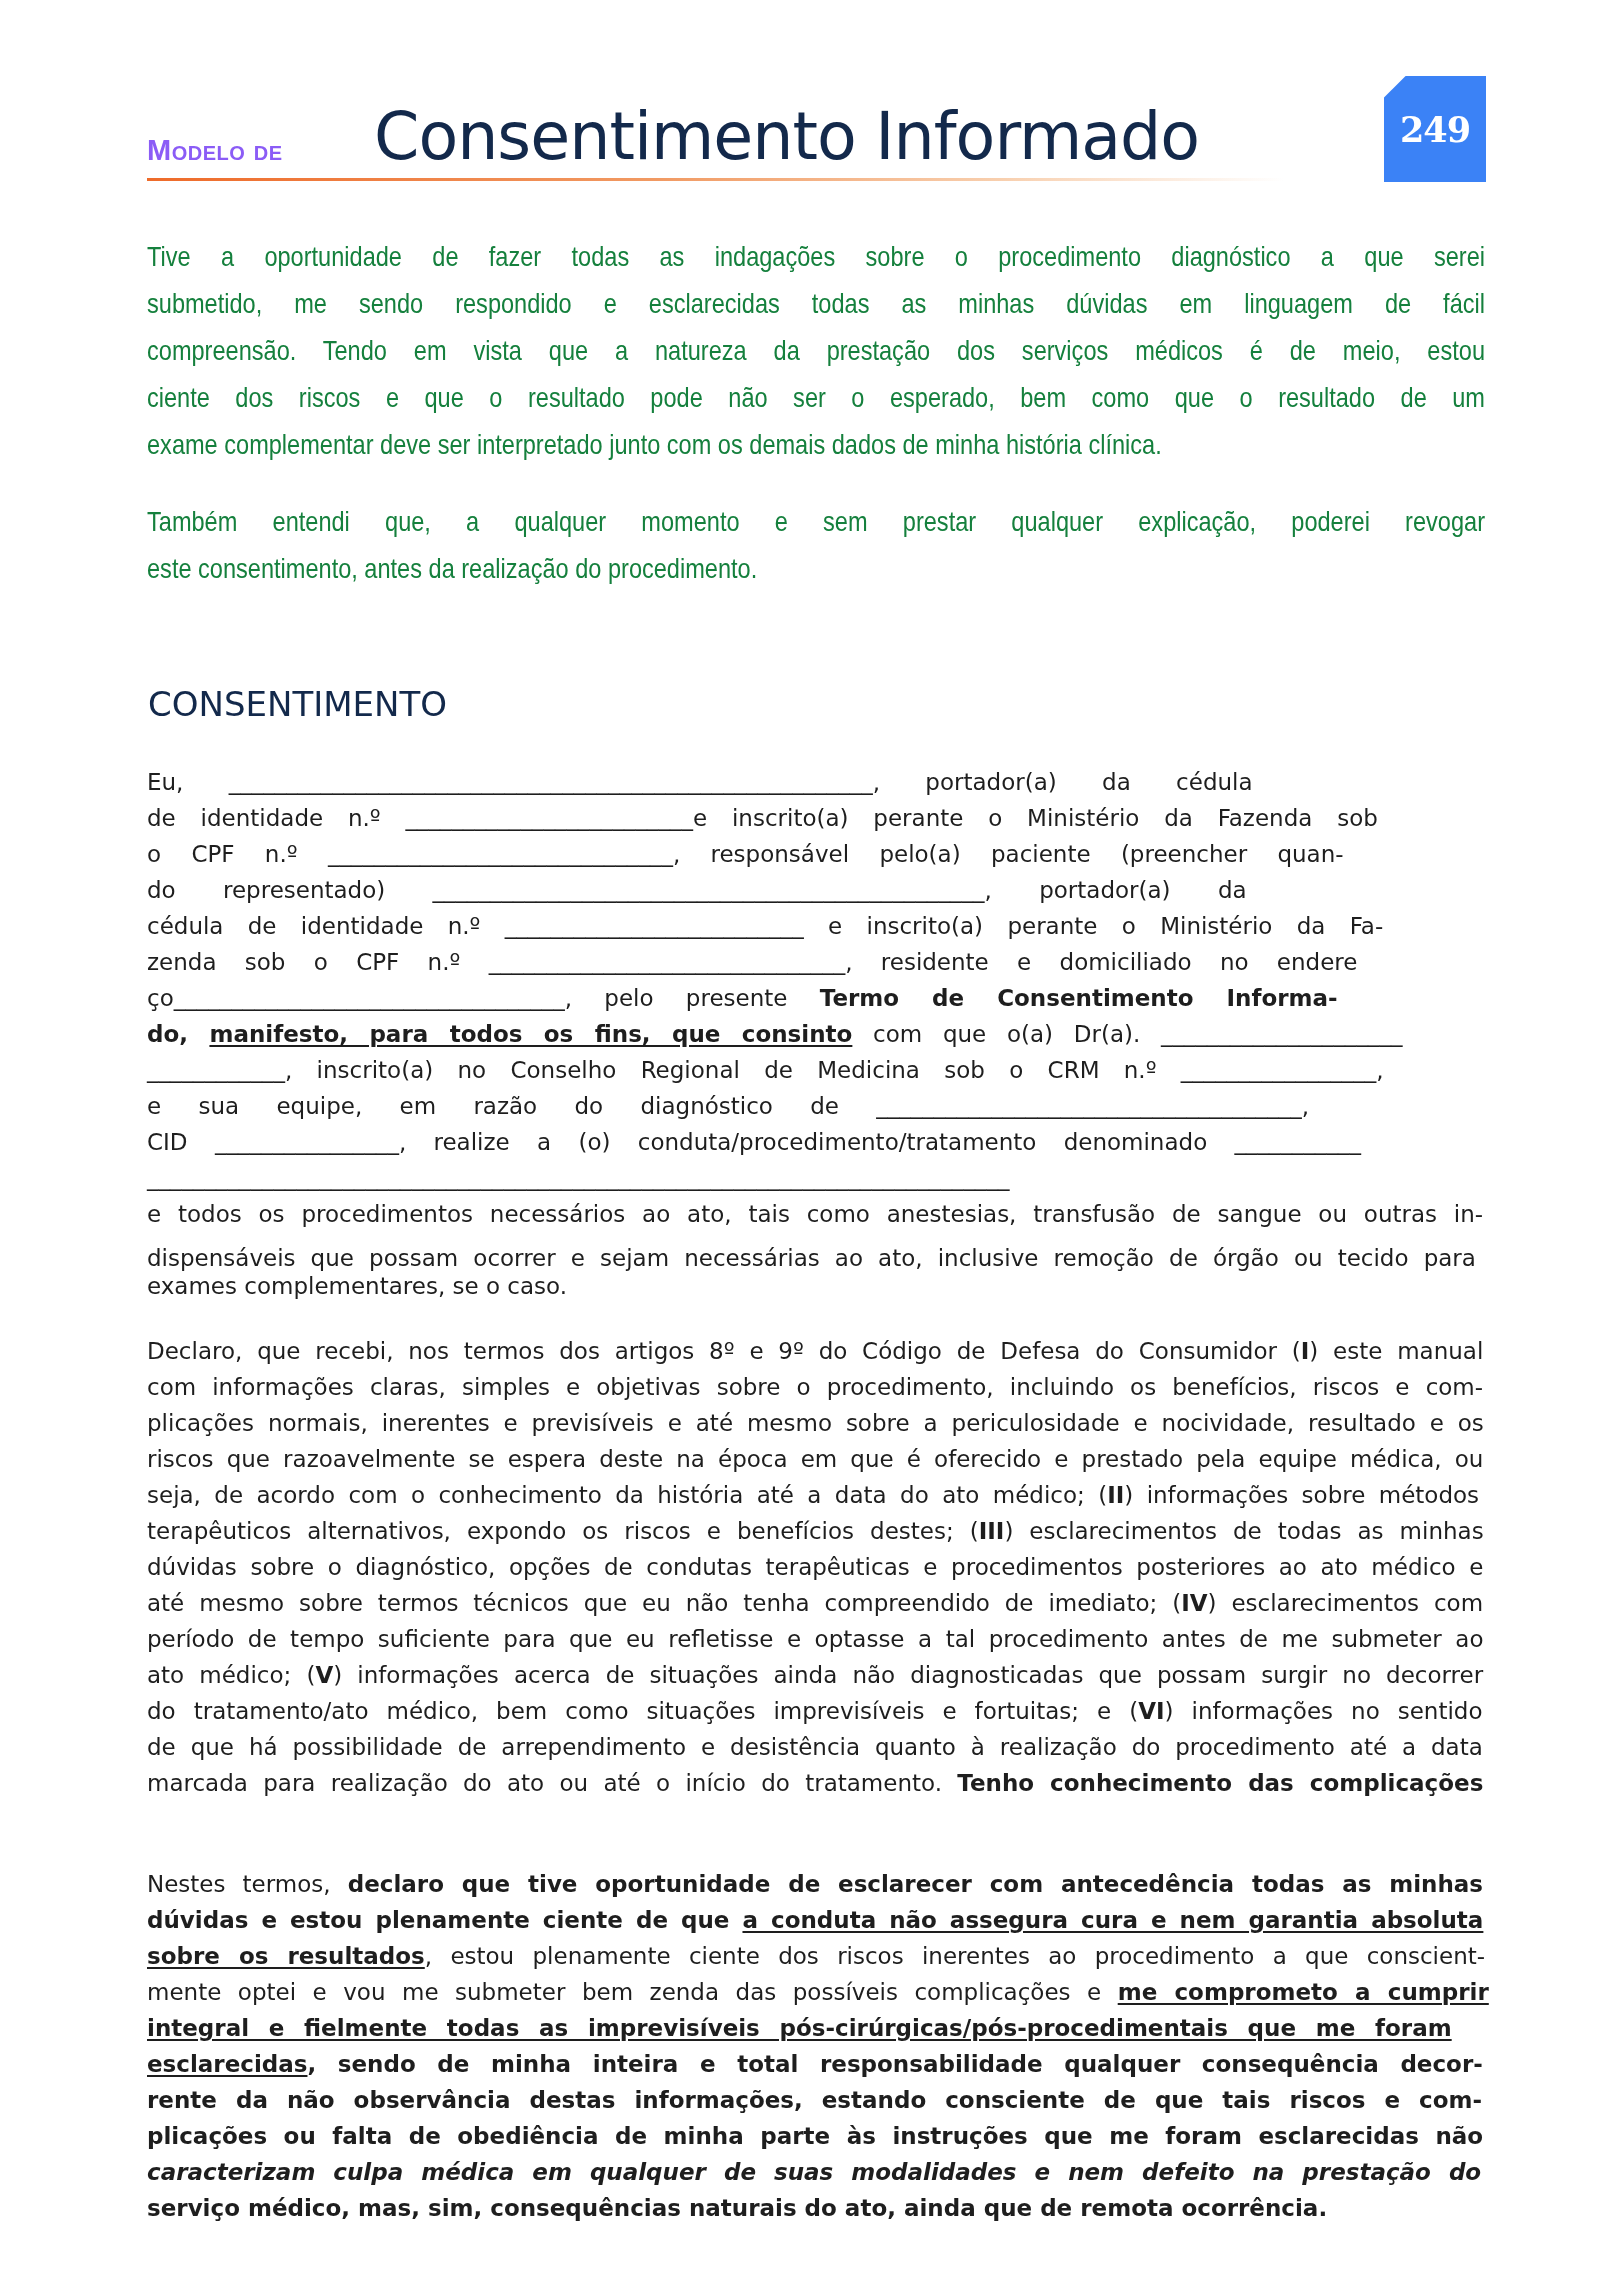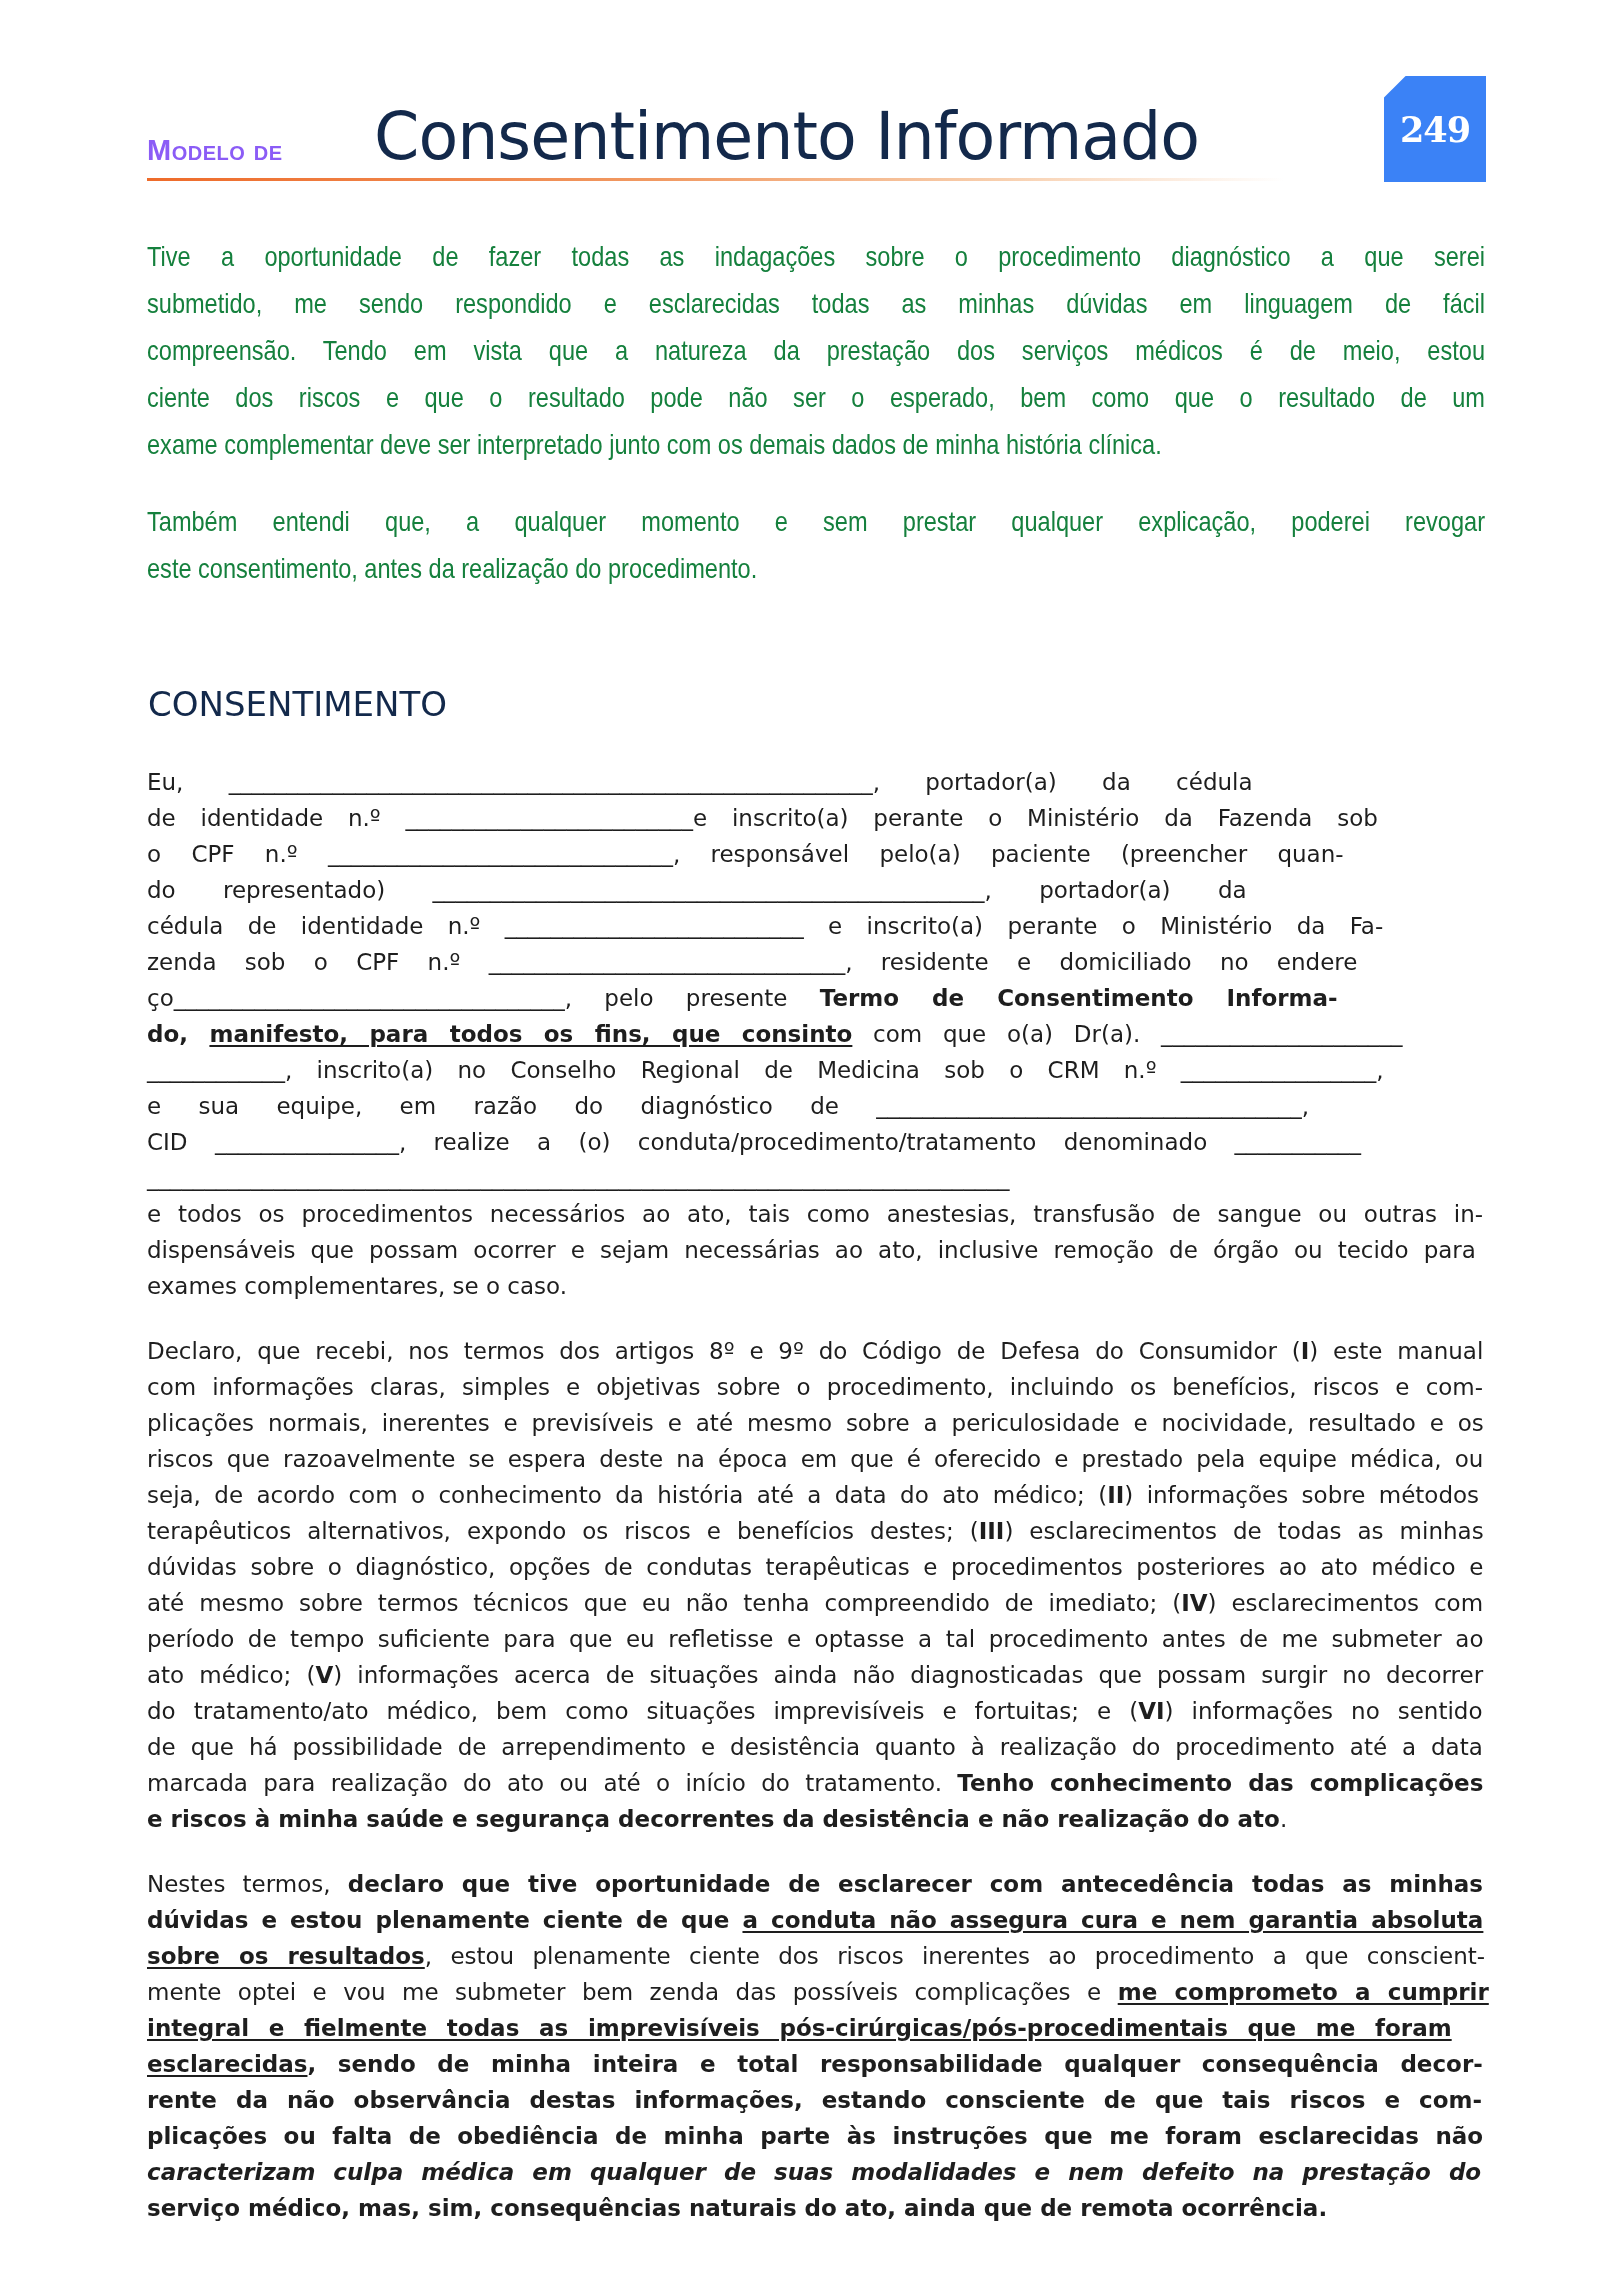--- a/index.html
+++ b/index.html
@@ -95,39 +95,38 @@
   <div class="line" style="overflow: visible;"><span style="display: inline-block; white-space: nowrap; word-spacing: 30px;">
     <span>e sua equipe, em razão do diagnóstico de </span><span class="blank">_____________________________________</span><span>,</span>
   </span></div>
   <div class="line" style="overflow: visible;"><span style="display: inline-block; white-space: nowrap; word-spacing: 20px;">
     <span>CID </span><span class="blank">________________</span><span>, realize a (o) conduta/procedimento/tratamento denominado </span><span class="blank">___________</span>
   </span></div>
   <div class="line" style="overflow: visible;"><span style="display: inline-block; white-space: nowrap; word-spacing: 79px;">
     <span class="blank">___________________________________________________________________________</span>
   </span></div>
   <div class="line" style="overflow: visible;"><span style="display: inline-block; white-space: nowrap; word-spacing: 9.5px;">e todos os procedimentos necessários ao ato, tais como anestesias, transfusão de sangue ou outras in-</span></div>
-  <div class="line" style="overflow: visible;"><span style="display: inline-block; white-space: nowrap; word-spacing: 7.8px;">dispensáveis  que possam ocorrer e sejam necessárias ao ato, inclusive remoção de órgão ou tecido para</span></div>
+  <div class="line" style="overflow: visible;"><span style="display: inline-block; white-space: nowrap; word-spacing: 7.8px; margin-top: 8px;">dispensáveis  que possam ocorrer e sejam necessárias ao ato, inclusive remoção de órgão ou tecido para</span></div>
   <div class="line last" style="overflow: visible;"><span style="display: inline-block; white-space: nowrap;">exames complementares, se o caso.</span></div>
 </div>
 
 <div class="consent" style="top:1333px;" id="declaro-para">
     <div class="line" style="overflow: visible;"><span style="display: inline-block; white-space: nowrap; word-spacing: 7.5px;"><span>Declaro, que recebi, nos termos dos artigos 8º e 9º do Código de Defesa do Consumidor (</span><span style="font-weight: bold;">I</span><span>) este manual</span></span></div>
     <div class="line" style="overflow: visible;"><span style="display: inline-block; white-space: nowrap; word-spacing: 8.8px;"><span>com informações claras, simples e objetivas sobre o procedimento, incluindo os benefícios, riscos e com-</span></span></div>
     <div class="line" style="overflow: visible;"><span style="display: inline-block; white-space: nowrap; word-spacing: 6.6px;"><span>plicações normais, inerentes e previsíveis e até mesmo sobre a periculosidade e nocividade, resultado e os</span></span></div>
     <div class="line" style="overflow: visible;"><span style="display: inline-block; white-space: nowrap; word-spacing: 5.8px;"><span>riscos que razoavelmente se espera deste na época em que é oferecido e prestado pela equipe médica, ou</span></span></div>
     <div class="line" style="overflow: visible;"><span style="display: inline-block; white-space: nowrap; word-spacing: 6.1px;"><span>seja, de acordo com o conhecimento da história até a data do ato médico; (</span><span style="font-weight: bold;">II</span><span>) informações  sobre métodos</span></span></div>
     <div class="line" style="overflow: visible;"><span style="display: inline-block; white-space: nowrap; word-spacing: 8.7px;"><span>terapêuticos alternativos, expondo os riscos e benefícios destes; (</span><span style="font-weight: bold;">III</span><span>) esclarecimentos de todas as minhas</span></span></div>
     <div class="line" style="overflow: visible;"><span style="display: inline-block; white-space: nowrap; word-spacing: 6.3px;"><span>dúvidas sobre o diagnóstico, opções de condutas terapêuticas e procedimentos posteriores ao ato médico e</span></span></div>
     <div class="line" style="overflow: visible;"><span style="display: inline-block; white-space: nowrap; word-spacing: 7.6px;"><span>até mesmo sobre termos técnicos que eu não tenha compreendido de imediato; (</span><span style="font-weight: bold;">IV</span><span>) esclarecimentos com</span></span></div>
     <div class="line" style="overflow: visible;"><span style="display: inline-block; white-space: nowrap; word-spacing: 6.2px;"><span>período de tempo suficiente para que eu refletisse e optasse a tal procedimento antes de me submeter ao</span></span></div>
     <div class="line" style="overflow: visible;"><span style="display: inline-block; white-space: nowrap; word-spacing: 7.8px;"><span>ato médico; (</span><span style="font-weight: bold;">V</span><span>) informações acerca de situações ainda não diagnosticadas que possam surgir no decorrer</span></span></div>
     <div class="line" style="overflow: visible;"><span style="display: inline-block; white-space: nowrap; word-spacing: 10.7px;"><span>do tratamento/ato médico, bem como situações imprevisíveis e fortuitas; e (</span><span style="font-weight: bold;">VI</span><span>) informações no sentido</span></span></div>
     <div class="line" style="overflow: visible;"><span style="display: inline-block; white-space: nowrap; word-spacing: 7.6px;"><span>de que há possibilidade de arrependimento e desistência quanto à realização do procedimento até a data</span></span></div>
     <div class="line" style="overflow: visible;"><span style="display: inline-block; white-space: nowrap; word-spacing: 8px;"><span>marcada para realização do ato ou até o início do tratamento. </span><span style="font-weight: bold;">Tenho conhecimento das complicações</span></span></div>
-    <div class="line last" style="overflow: visible;"><span style="display: inline-block; white-space: nowrap;"><span style="font-weight: bold;">e riscos à minha saúde e segurança decorrentes da desistência e não realização do ato</span><span>.</span></span></div>
   </div>
 
 <div class="consent" style="top:1866px;" id="nestes-para">
     <div class="line" style="overflow: visible;"><span style="display: inline-block; white-space: nowrap; word-spacing: 9.8px;"><span>Nestes termos, </span><span style="font-weight: bold;">declaro que tive oportunidade de esclarecer com antecedência todas as minhas</span></span></div>
     <div class="line" style="overflow: visible;"><span style="display: inline-block; white-space: nowrap; word-spacing: 5px;"><span style="font-weight: bold;">dúvidas e estou plenamente ciente de que </span><span style="font-weight: bold; text-decoration: underline 2px; text-underline-offset: 2.9px;">a conduta não assegura cura e nem garantia absoluta</span></span></div>
     <div class="line" style="overflow: visible;"><span style="display: inline-block; white-space: nowrap; word-spacing: 11px;"><span style="font-weight: bold; text-decoration: underline 2px; text-underline-offset: 2.9px;">sobre os resultados</span><span>, estou plenamente ciente dos riscos inerentes ao procedimento a que conscient-</span></span></div>
     <div class="line" style="overflow: visible;"><span style="display: inline-block; white-space: nowrap; word-spacing: 9.2px;"><span>mente optei e vou me submeter bem zenda das possíveis complicações e </span><span style="font-weight: bold; text-decoration: underline 2px; text-underline-offset: 2.9px;">me comprometo a cumprir</span></span></div>
     <div class="line" style="overflow: visible;"><span style="display: inline-block; white-space: nowrap; word-spacing: 11.7px;"><span style="font-weight: bold; text-decoration: underline 2px; text-underline-offset: 2.9px;">integral e fielmente todas as imprevisíveis pós-cirúrgicas/pós-procedimentais que me foram</span></span></div>
     <div class="line" style="overflow: visible;"><span style="display: inline-block; white-space: nowrap; word-spacing: 13.6px;"><span style="font-weight: bold; text-decoration: underline 2px; text-underline-offset: 2.9px;">esclarecidas</span><span style="font-weight: bold;">, sendo de minha inteira e total responsabilidade qualquer consequência decor-</span></span></div>
     <div class="line" style="overflow: visible;"><span style="display: inline-block; white-space: nowrap; word-spacing: 11px;"><span style="font-weight: bold;">rente da não observância destas informações, estando consciente de que tais riscos e com-</span></span></div>

